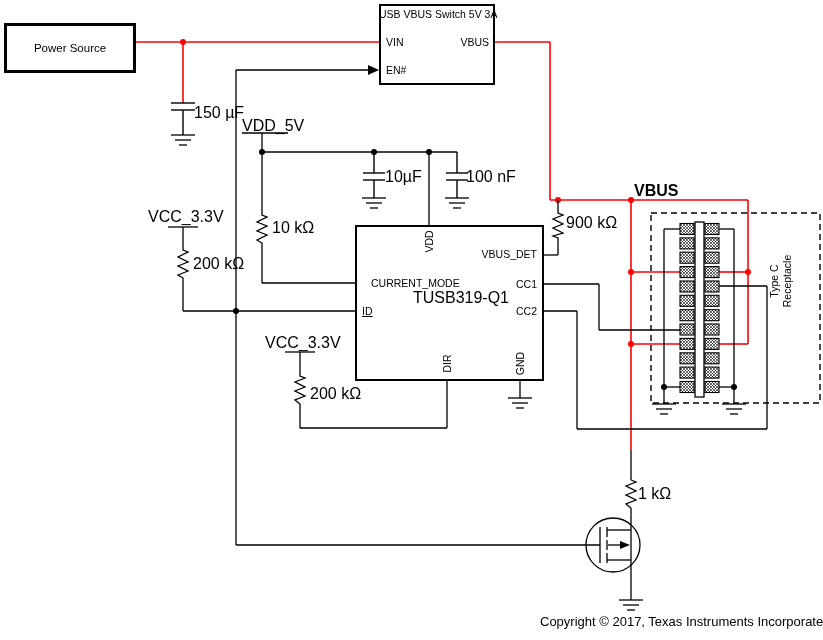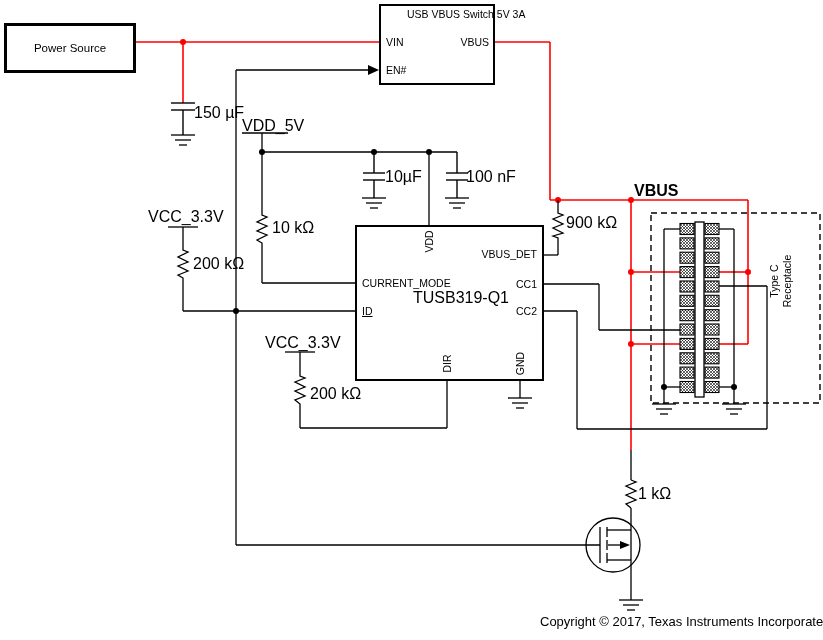--- a/index.html
+++ b/index.html
@@ -187,28 +187,28 @@
       <circle cx="664" cy="387" r="3"></circle>
       <circle cx="734" cy="387" r="3"></circle>
     </g>
   </svg>
 
   <div class="box center" style="left:4px;top:23px;width:132px;height:50px;border-width:3px;font-size:11.5px;">
     <span>Power Source</span>
   </div>
 
   <div class="box" style="left:379px;top:4px;width:116px;height:81px;"></div>
-  <div class="lbl" style="left:379px;top:8px;width:116px;text-align:center;font-size:10.5px;padding-left:28px;">USB VBUS Switch 5V 3A</div>
+  <div class="lbl" style="left:379px;top:8px;width:116px;text-align:center;font-size:10.5px;">USB VBUS Switch 5V 3A</div>
   <div class="lbl pinlbl" style="left:386px;top:36px;">VIN</div>
   <div class="lbl pinlbl" style="left:386px;top:64px;">EN#</div>
   <div class="lbl pinlbl ralign" style="left:449px;top:36px;width:40px;">VBUS</div>
 
   <div class="box" style="left:355px;top:225px;width:189px;height:156px;"></div>
   <div class="lbl" style="left:401px;top:291px;width:120px;text-align:center;">TUSB319-Q1</div>
-  <div class="lbl pinlbl" style="left:362px;top:277px;">CURRENT_MODE</div>
+  <div class="lbl pinlbl" style="left:371px;top:277px;">CURRENT_MODE</div>
   <div class="lbl pinlbl" style="left:362px;top:305px;text-decoration:underline;">ID</div>
   <div class="lbl pinlbl ralign" style="left:457px;top:248px;width:80px;">VBUS_DET</div>
   <div class="lbl pinlbl ralign" style="left:497px;top:278px;width:40px;">CC1</div>
   <div class="lbl pinlbl ralign" style="left:497px;top:305px;width:40px;">CC2</div>
   <div class="lbl pinlbl rot" style="left:404px;top:235px;width:50px;height:13px;">VDD</div>
   <div class="lbl pinlbl rot" style="left:422px;top:357px;width:50px;height:13px;">DIR</div>
   <div class="lbl pinlbl rot" style="left:495px;top:357px;width:50px;height:13px;">GND</div>
 
   <div class="lbl" style="left:242px;top:119px;">VDD_5V</div>
   <div class="lbl" style="left:148px;top:210px;width:70px;text-align:center;">VCC_3.3V</div>

